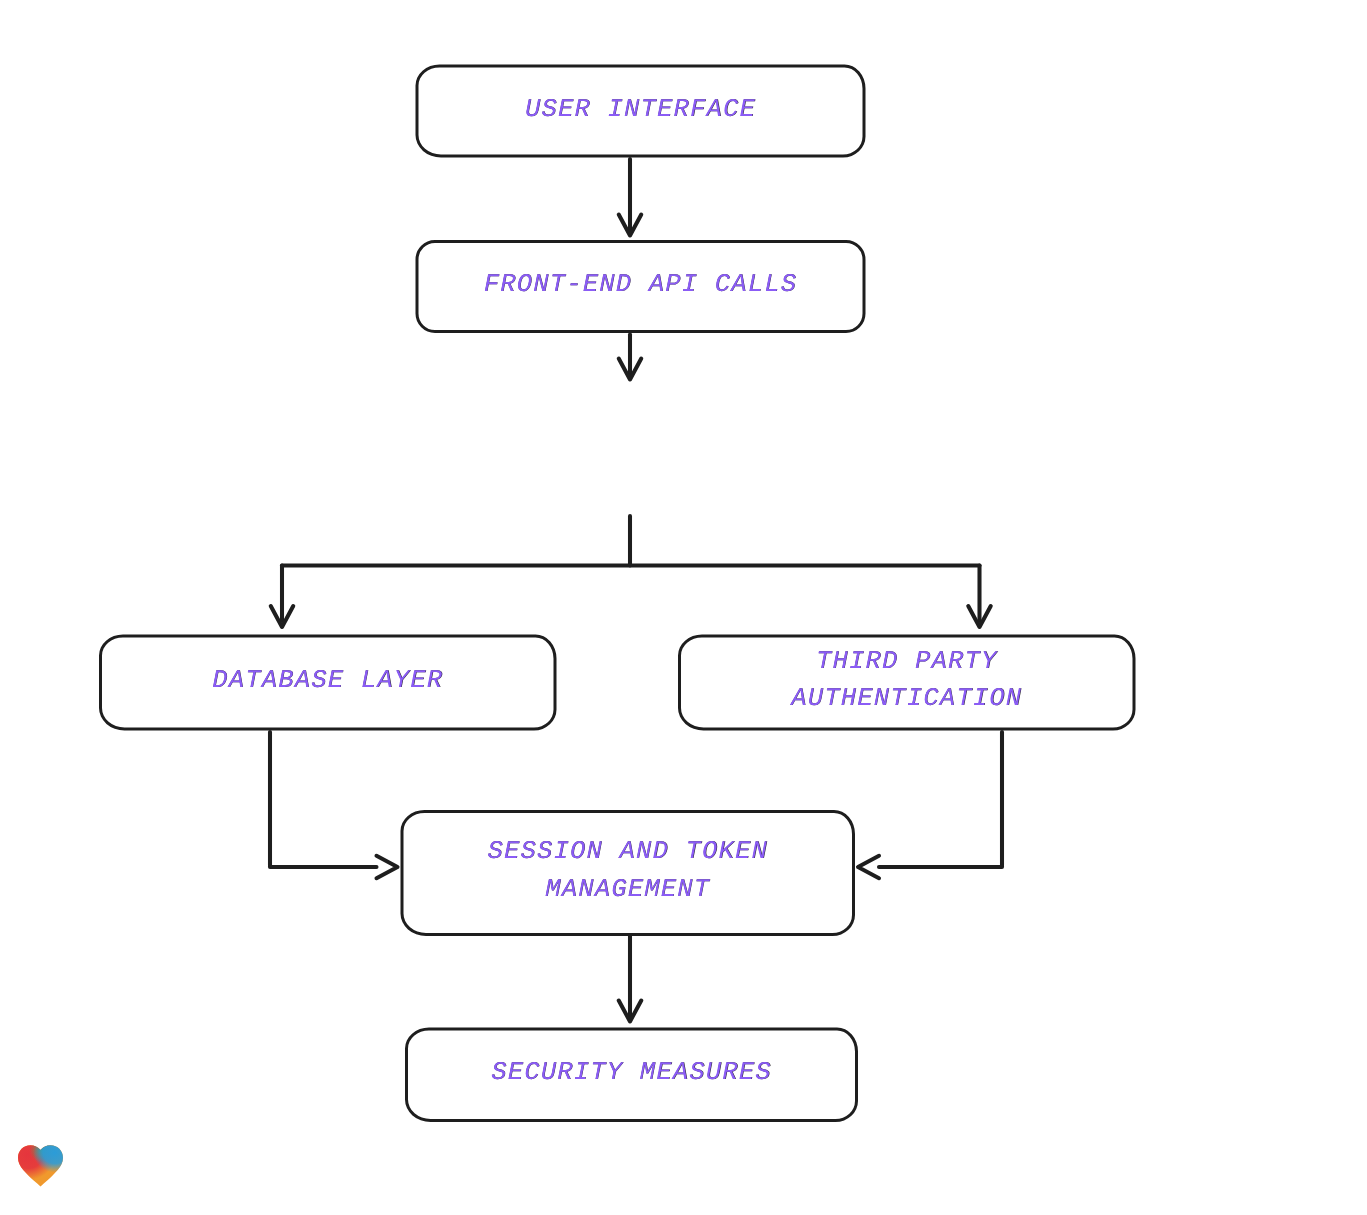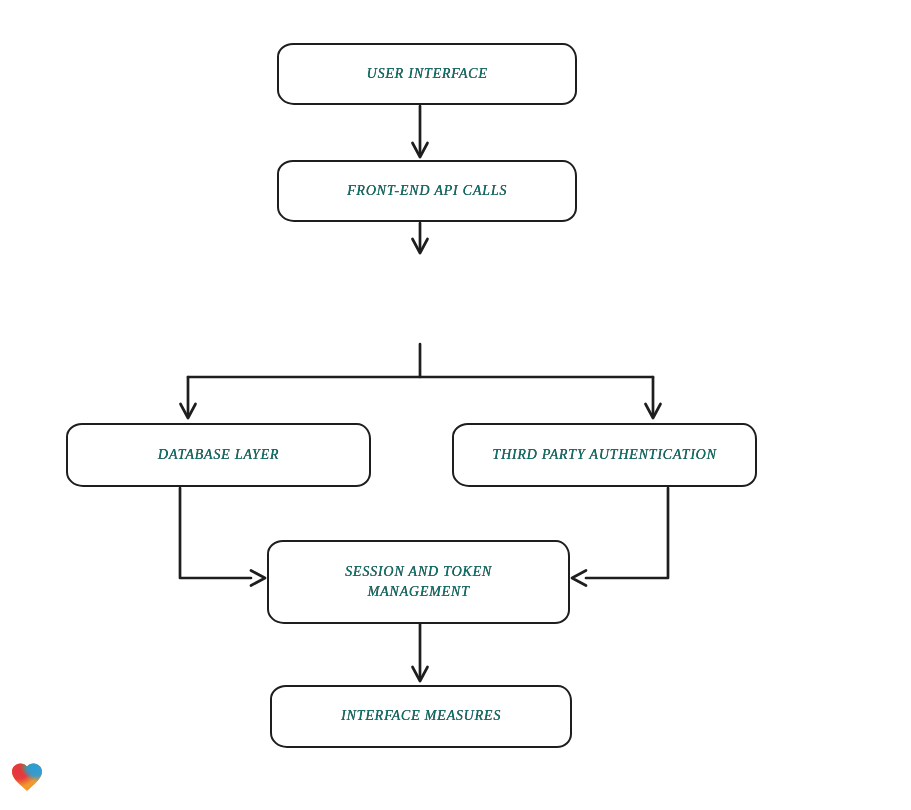--- a/index.html
+++ b/index.html
@@ -33,33 +33,33 @@
     background: #ffffff;
     border: 2.8px solid #1e1e1e;
     border-radius: 16px 14px 15px 17px / 14px 16px 14px 15px;
     display: flex;
     align-items: center;
     justify-content: center;
     text-align: center;
     z-index: 2;
   }
   .node .label {
-    font-family: Liberation Serif, serif;
+    font-family: Liberation Mono, monospace;
     font-style: italic;
-    font-size: 14px;
+    font-size: 17px;
     line-height: 1.45;
     letter-spacing: 0.8px;
-    color: #0f766e;
+    color: #8b5cf6;
     white-space: pre-line;
     text-shadow: 0.25px 0 0 #1e1e1e;
     padding: 0 10px;
   }
   
   #n-user-interface        { left: 277px; top: 43px;  width: 300px; height: 62px; }
-  #n-front-end-api-calls   { left: 277px; top: 160px; width: 300px; height: 62px; }
+  #n-front-end-api-calls   { left: 277px; top: 160px; width: 300px; height: 62px; border-radius: 13px; }
   #n-back-end-auth         { left: 277px; top: 257px; width: 300px; height: 86px; }
   #n-database-layer        { left: 66px;  top: 423px; width: 305px; height: 64px; }
   #n-third-party-auth      { left: 452px; top: 423px; width: 305px; height: 64px; }
   #n-session-token         { left: 267px; top: 540px; width: 303px; height: 84px; }
   #n-security-measures     { left: 270px; top: 685px; width: 302px; height: 63px; }
 
   .logo {
     position: absolute;
     left: 9px; top: 759px;
     width: 36px; height: 36px;
@@ -131,21 +131,21 @@
   <div class="node" id="n-database-layer">
     <span class="label">DATABASE LAYER</span>
   </div>
 
   <div class="node" id="n-session-token">
     <span class="label">SESSION AND TOKEN
 MANAGEMENT</span>
   </div>
 
   <div class="node" id="n-security-measures">
-    <span class="label">INTERFACE MEASURES</span>
+    <span class="label">SECURITY MEASURES</span>
   </div>
 
   <div class="logo">
     <svg width="36" height="36" viewBox="0 0 24 24">
       <defs>
         <radialGradient id="gRed" cx="22%" cy="22%" r="62%">
           <stop offset="0%" stop-color="#e5353d"></stop>
           <stop offset="55%" stop-color="#e5353d" stop-opacity="0.92"></stop>
           <stop offset="100%" stop-color="#e5353d" stop-opacity="0"></stop>
         </radialGradient>

